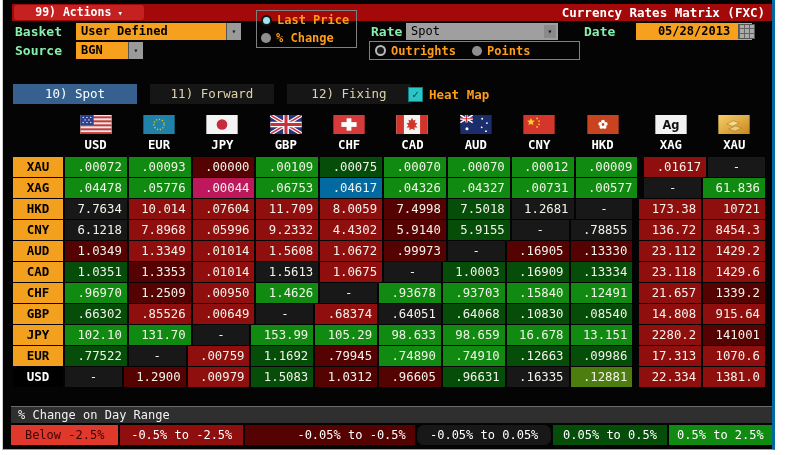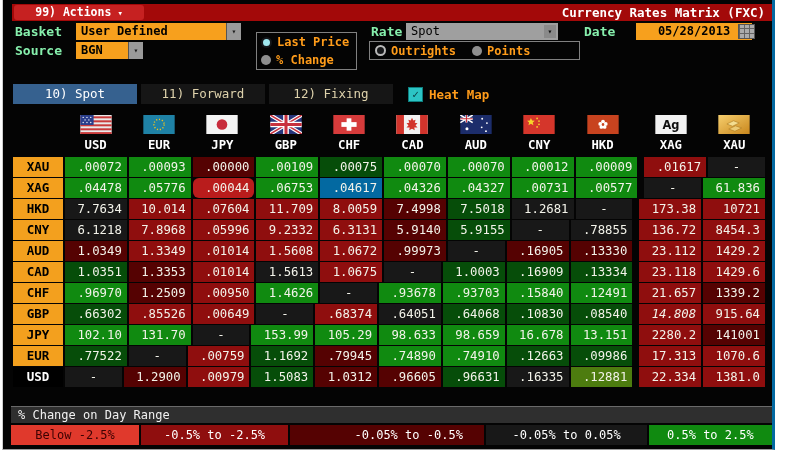--- a/index.html
+++ b/index.html
@@ -19,38 +19,38 @@
   .ctl-label{position:absolute;color:#86efac;font-size:13px;font-weight:bold;height:17px;line-height:17px;}
   .fld{position:absolute;height:17px;background:#f7a01d;color:#000;font-size:12px;line-height:17px;
        padding-left:5px;box-sizing:border-box;font-weight:bold;white-space:nowrap;}
   .fld.gray{background:#9f9f9f;font-weight:normal;}
   .caret-box{position:absolute;width:15px;height:17px;background:#9a9a9a;color:#1c1c1c;font-size:8px;line-height:17px;
              text-align:center;border-left:1px solid #555;box-sizing:border-box;cursor:pointer;}
   .inner-caret{position:absolute;right:2px;top:2px;width:12px;height:13px;background:#8a8a8a;color:#111;
                font-size:8px;line-height:13px;text-align:center;}
   #lbl-basket{left:12px;top:23px;} #fld-basket{left:73px;top:23px;width:150px;} #caret-basket{left:223px;top:23px;}
   #lbl-source{left:12px;top:42px;} #fld-source{left:73px;top:42px;width:52px;}  #caret-source{left:125px;top:42px;}
-  .radio-box1{position:absolute;left:253px;top:32px;width:101px;height:38px;border:1px solid #808080;box-sizing:border-box;}
+  .radio-box1{position:absolute;left:253px;top:10px;width:101px;height:38px;border:1px solid #808080;box-sizing:border-box;}
   .radio-box2{position:absolute;left:366px;top:41px;width:211px;height:19px;border:1px solid #808080;box-sizing:border-box;
               display:flex;align-items:center;gap:16px;padding-left:5px;}
   .radio-opt{display:flex;align-items:center;height:18px;padding-left:4px;gap:5px;cursor:pointer;}
   .radio-box2 .radio-opt{height:15px;padding-left:0;}
   .radio{width:10px;height:10px;border-radius:50%;background:#8f8f8f;flex:none;box-sizing:content-box;}
   .radio.sel.cyan{width:7px;height:7px;background:#9fe7ee;border:2px solid #15171b;}
   .radio.sel.dark{width:7px;height:7px;background:#17181a;border:2px solid #b9b9b9;}
   .rlbl{color:#ff9c1a;font-size:12px;font-weight:bold;white-space:nowrap;}
   #lbl-rate{left:368px;top:23px;} #fld-rate{left:403px;top:23px;width:152px;}
   #lbl-date{left:581px;top:23px;} #fld-date{left:633px;top:23px;width:116px;text-align:center;padding-left:0;}
   .calc-icon{position:absolute;left:735px;top:24px;width:17px;height:15px;background:#ababab;border:1px solid #555;
              box-sizing:border-box;cursor:pointer;
              background-image:linear-gradient(#636363 1px,transparent 1px),linear-gradient(90deg,#636363 1px,transparent 1px);
              background-size:5px 5px;background-position:0px 3px;}
 
   
-  .tab-bar{position:absolute;left:10px;top:84px;height:20px;display:flex;gap:4px;}
+  .tab-bar{position:absolute;left:10px;top:84px;height:20px;display:flex;gap:13px;}
   .tab{width:124px;height:20px;line-height:20px;text-align:center;font-size:12.5px;background:#161616;color:#ded2ac;cursor:pointer;}
   .tab.active{background:#36618f;color:#ffffff;}
   .heat{position:absolute;left:405px;top:87px;display:flex;align-items:center;gap:6px;}
   .checkbox{width:13px;height:13px;background:#2cc5c5;color:#073a40;font-size:11px;line-height:13px;text-align:center;
             font-weight:bold;border:1px solid #0d7f7f;box-sizing:content-box;cursor:pointer;}
   .heat-label{color:#ff9c1a;font-size:12.5px;font-weight:bold;}
 
   
   .matrix{position:absolute;left:10px;right:7px;top:112px;}
   .mrow{display:flex;height:20px;margin-bottom:1px;}
@@ -287,21 +287,21 @@
             <div class="mcell datacell" style="background: rgb(16, 138, 16);">.00070</div>
             <div class="mcell datacell" style="background: rgb(16, 138, 16);">.00012</div>
             <div class="mcell datacell" style="background: rgb(16, 138, 16);">.00009</div>
             <div class="mcell datacell gapleft" style="background: rgb(143, 14, 14);">.01617</div>
             <div class="mcell datacell dash" style="background: rgb(24, 24, 24);">-</div>
           </div>
           <div class="mrow">
             <div class="mlabel">XAG</div>
             <div class="mcell datacell" style="background: rgb(16, 138, 16);">.04478</div>
             <div class="mcell datacell" style="background: rgb(16, 138, 16);">.05776</div>
-            <div class="mcell datacell" style="background: #b91c1c; border-radius: 6px;">.00044</div>
+            <div class="mcell datacell" style="background: #be185d;">.00044</div>
             <div class="mcell datacell" style="background: rgb(16, 138, 16);">.06753</div>
             <div class="mcell datacell" style="background: #0369a1;">.04617</div>
             <div class="mcell datacell" style="background: rgb(16, 138, 16);">.04326</div>
             <div class="mcell datacell" style="background: rgb(16, 138, 16);">.04327</div>
             <div class="mcell datacell" style="background: rgb(16, 138, 16);">.00731</div>
             <div class="mcell datacell" style="background: rgb(16, 138, 16);">.00577</div>
             <div class="mcell datacell gapleft dash" style="background: rgb(24, 24, 24);">-</div>
             <div class="mcell datacell" style="background: rgb(16, 138, 16);">61.836</div>
           </div>
           <div class="mrow">
@@ -317,21 +317,21 @@
             <div class="mcell datacell dash" style="background: rgb(24, 24, 24);">-</div>
             <div class="mcell datacell gapleft" style="background: rgb(143, 14, 14);">173.38</div>
             <div class="mcell datacell" style="background: rgb(143, 14, 14);">10721</div>
           </div>
           <div class="mrow">
             <div class="mlabel">CNY</div>
             <div class="mcell datacell" style="background: rgb(24, 24, 24);">6.1218</div>
             <div class="mcell datacell" style="background: rgb(143, 14, 14);">7.8968</div>
             <div class="mcell datacell" style="background: rgb(143, 14, 14);">.05996</div>
             <div class="mcell datacell" style="background: rgb(143, 14, 14);">9.2332</div>
-            <div class="mcell datacell" style="background: rgb(143, 14, 14);">6.3131</div>
+            <div class="mcell datacell" style="background: rgb(143, 14, 14);">4.4302</div>
             <div class="mcell datacell" style="background: rgb(85, 2, 2);">5.9140</div>
             <div class="mcell datacell" style="background: rgb(6, 77, 9);">5.9155</div>
             <div class="mcell datacell dash" style="background: rgb(24, 24, 24);">-</div>
             <div class="mcell datacell" style="background: rgb(24, 24, 24);">.78855</div>
             <div class="mcell datacell gapleft" style="background: rgb(143, 14, 14);">136.72</div>
             <div class="mcell datacell" style="background: rgb(143, 14, 14);">8454.3</div>
           </div>
           <div class="mrow">
             <div class="mlabel">AUD</div>
             <div class="mcell datacell" style="background: rgb(85, 2, 2);">1.0349</div>
@@ -378,21 +378,21 @@
             <div class="mlabel">GBP</div>
             <div class="mcell datacell" style="background: rgb(6, 77, 9);">.66302</div>
             <div class="mcell datacell" style="background: rgb(143, 14, 14);">.85526</div>
             <div class="mcell datacell" style="background: rgb(143, 14, 14);">.00649</div>
             <div class="mcell datacell dash" style="background: rgb(24, 24, 24);">-</div>
             <div class="mcell datacell" style="background: rgb(143, 14, 14);">.68374</div>
             <div class="mcell datacell" style="background: rgb(24, 24, 24);">.64051</div>
             <div class="mcell datacell" style="background: rgb(6, 77, 9);">.64068</div>
             <div class="mcell datacell" style="background: rgb(6, 77, 9);">.10830</div>
             <div class="mcell datacell" style="background: rgb(6, 77, 9);">.08540</div>
-            <div class="mcell datacell gapleft" style="background: rgb(143, 14, 14); font-style: italic;">14.808</div>
+            <div class="mcell datacell gapleft" style="background: rgb(143, 14, 14);">14.808</div>
             <div class="mcell datacell" style="background: rgb(143, 14, 14);">915.64</div>
           </div>
           <div class="mrow">
             <div class="mlabel">JPY</div>
             <div class="mcell datacell" style="background: rgb(16, 138, 16);">102.10</div>
             <div class="mcell datacell" style="background: rgb(16, 138, 16);">131.70</div>
             <div class="mcell datacell dash" style="background: rgb(24, 24, 24);">-</div>
             <div class="mcell datacell" style="background: rgb(16, 138, 16);">153.99</div>
             <div class="mcell datacell" style="background: rgb(16, 138, 16);">105.29</div>
             <div class="mcell datacell" style="background: rgb(16, 138, 16);">98.633</div>
@@ -431,18 +431,19 @@
             <div class="mcell datacell" style="background: rgb(143, 14, 14);">1381.0</div>
           </div>
         </div>
     </div>
 
     <div class="legend-title-bar">% Change on Day Range</div>
     <div class="legend-row">
         <div class="lseg darktext" style="background: rgb(224, 57, 44); flex-grow: 104;">Below -2.5%</div>
         <div class="lseg" style="background: rgb(143, 14, 14); flex-grow: 119;">-0.5% to -2.5%</div>
         <div class="lseg" style="background: rgb(85, 2, 2); flex-grow: 123; padding-left: 43px;">-0.05% to -0.5%</div>
-        <div class="lseg" style="background: rgb(24, 24, 24); flex-grow: 130;">-0.05% to 0.05%</div>
+        <div class="lseg" style="background: rgb(24, 24, 24); flex-grow: 130; border-radius: 7px;">-0.05% to 0.05%</div>
+        <div class="lseg" style="background: rgb(6, 77, 9); flex-grow: 110;">0.05% to 0.5%</div>
         <div class="lseg" style="background: rgb(16, 138, 16); flex-grow: 100;">0.5% to 2.5%</div>
       </div>
 
   </div>
 </div>
 
 </body></html>

